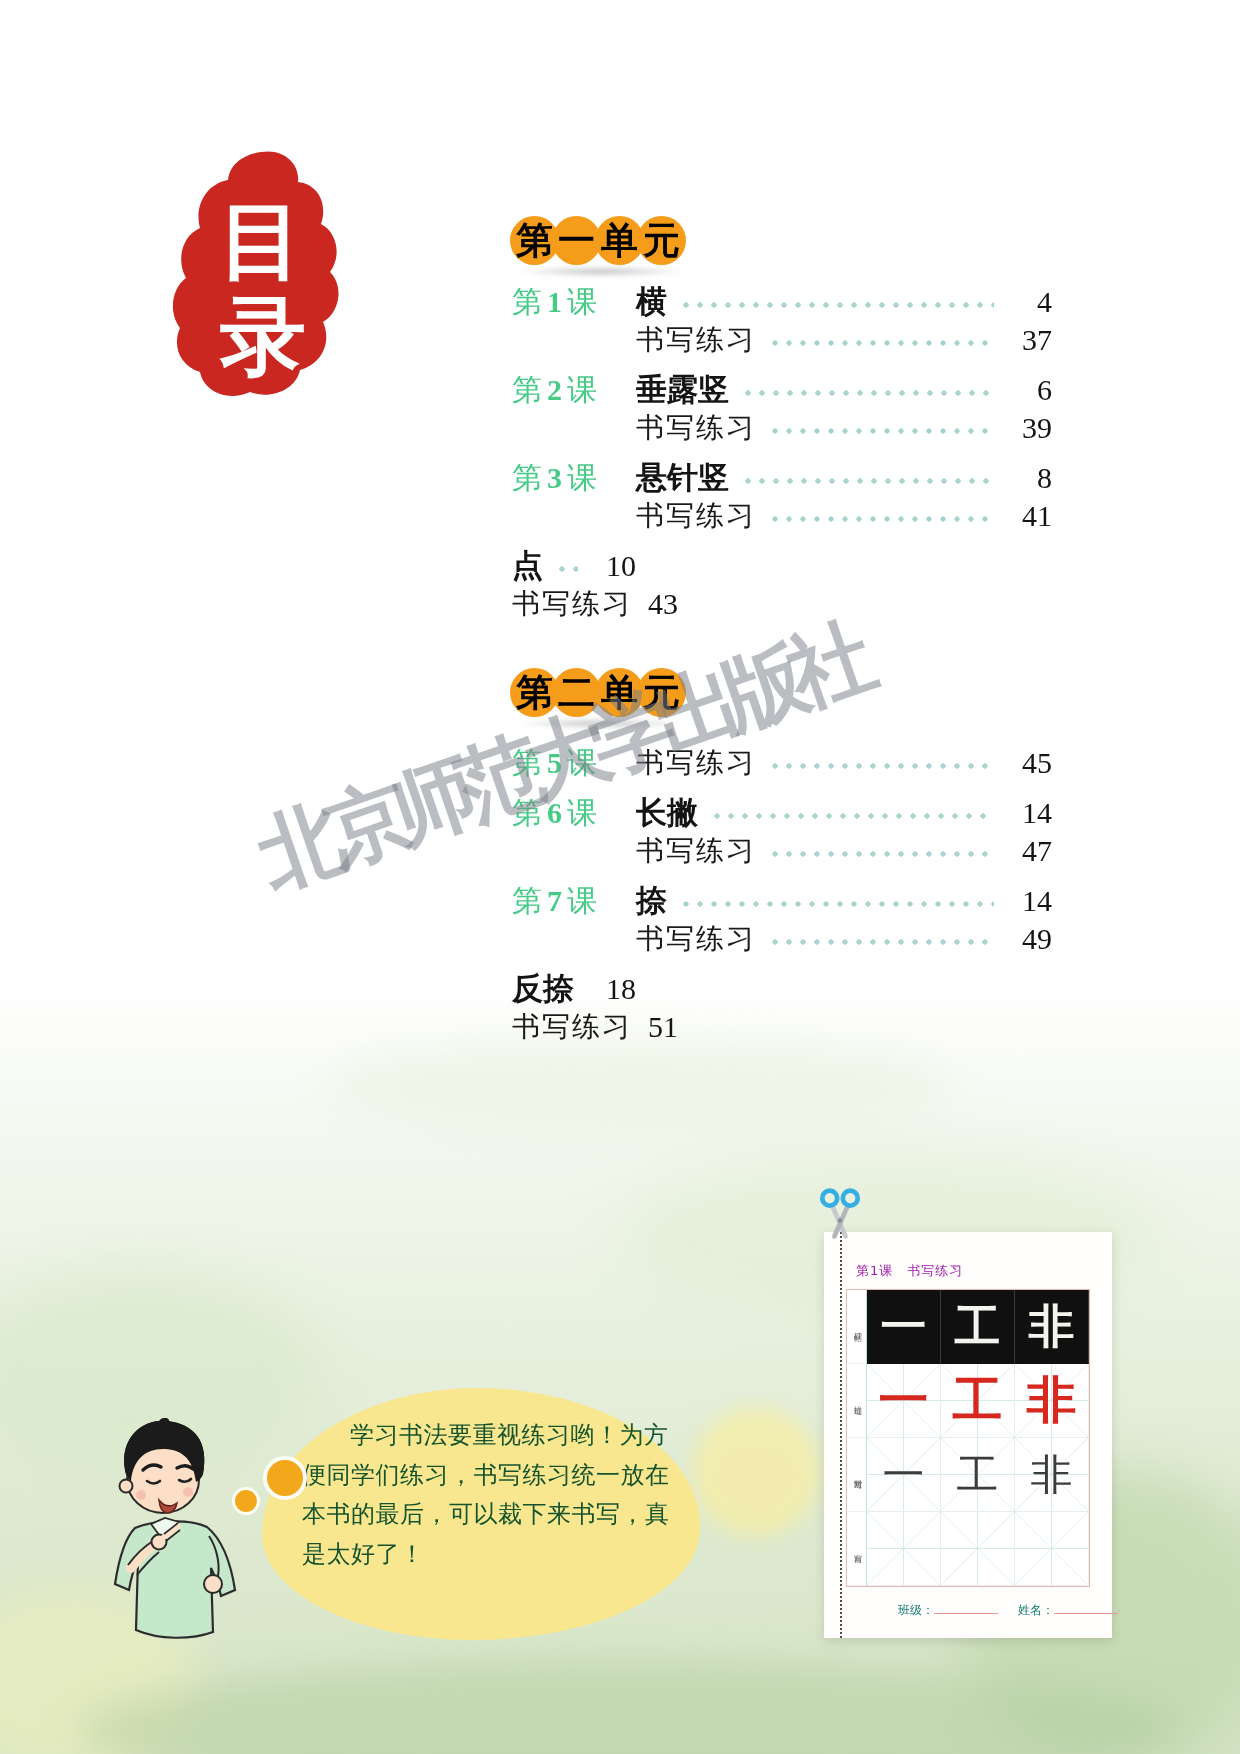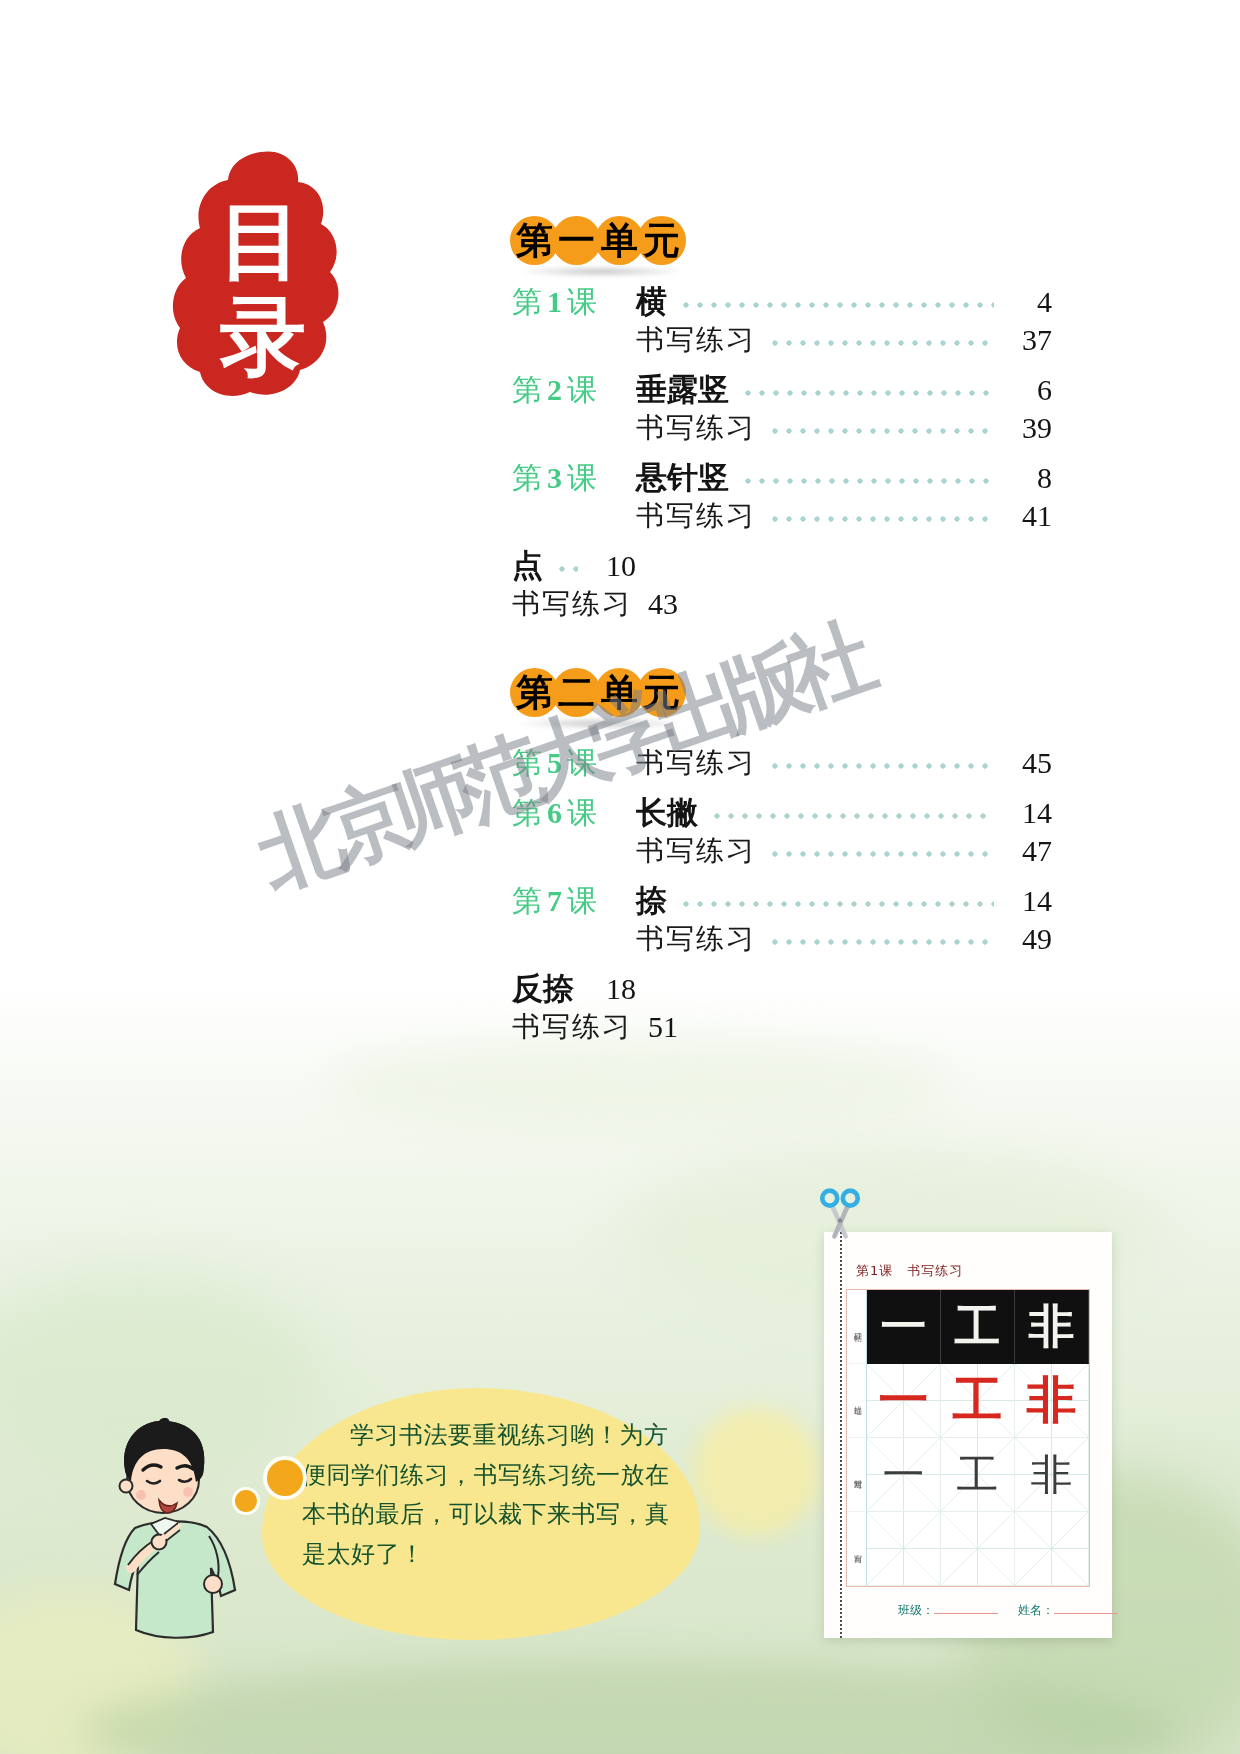--- a/index.html
+++ b/index.html
@@ -54,21 +54,21 @@
     font-size:24px;line-height:39.5px;color:#14532d;text-indent:2em;letter-spacing:.5px;}
   .tail{position:absolute;border-radius:50%;background:#f3a81c;border:4px solid #fdfdf6;z-index:5;}
   .tail.small{left:232px;top:1487px;width:22px;height:22px;border-width:3px;}
   .tail.big{left:263px;top:1456px;width:36px;height:36px;}
   .boy{position:absolute;left:95px;top:1418px;width:200px;height:300px;z-index:4;}
 
   
   .sheet{position:absolute;left:824px;top:1232px;width:288px;height:406px;background:#fffefc;
     box-shadow:0 3px 10px rgba(90,110,80,.22);z-index:3;}
   .cutline{position:absolute;left:16px;top:0;bottom:0;width:0;border-left:2px dotted #4d4d4d;}
-  .sheader{position:absolute;left:32px;top:30px;font-size:13px;color:#7f1d1d;letter-spacing:1px;white-space:nowrap;}
+  .sheader{position:absolute;left:32px;top:30px;font-size:13px;color:#a21caf;letter-spacing:1px;white-space:nowrap;}
   .sheader .gap{display:inline-block;width:14px;}
   .stable{position:absolute;left:22px;top:57px;display:grid;grid-template-columns:20px 74px 74px 74px;
     grid-auto-rows:74px;border:1px solid #eab8ae;background:#fff;}
   .rowlab{writing-mode:vertical-rl;font-size:8px;color:#666;display:flex;align-items:center;justify-content:center;
     border-right:1px solid #bfdedd;border-bottom:1px solid #eef2f2;letter-spacing:1px;}
   .cell{display:flex;align-items:center;justify-content:center;border-right:1px solid #e6eeee;border-bottom:1px solid #e6eeee;
     font-family:"Liberation Serif",serif;}
   .cell.mi{background-image:
     linear-gradient(to right,transparent 49.2%,#d6ebe9 49.2%,#d6ebe9 50.8%,transparent 50.8%),
     linear-gradient(to bottom,transparent 49.2%,#d6ebe9 49.2%,#d6ebe9 50.8%,transparent 50.8%),

